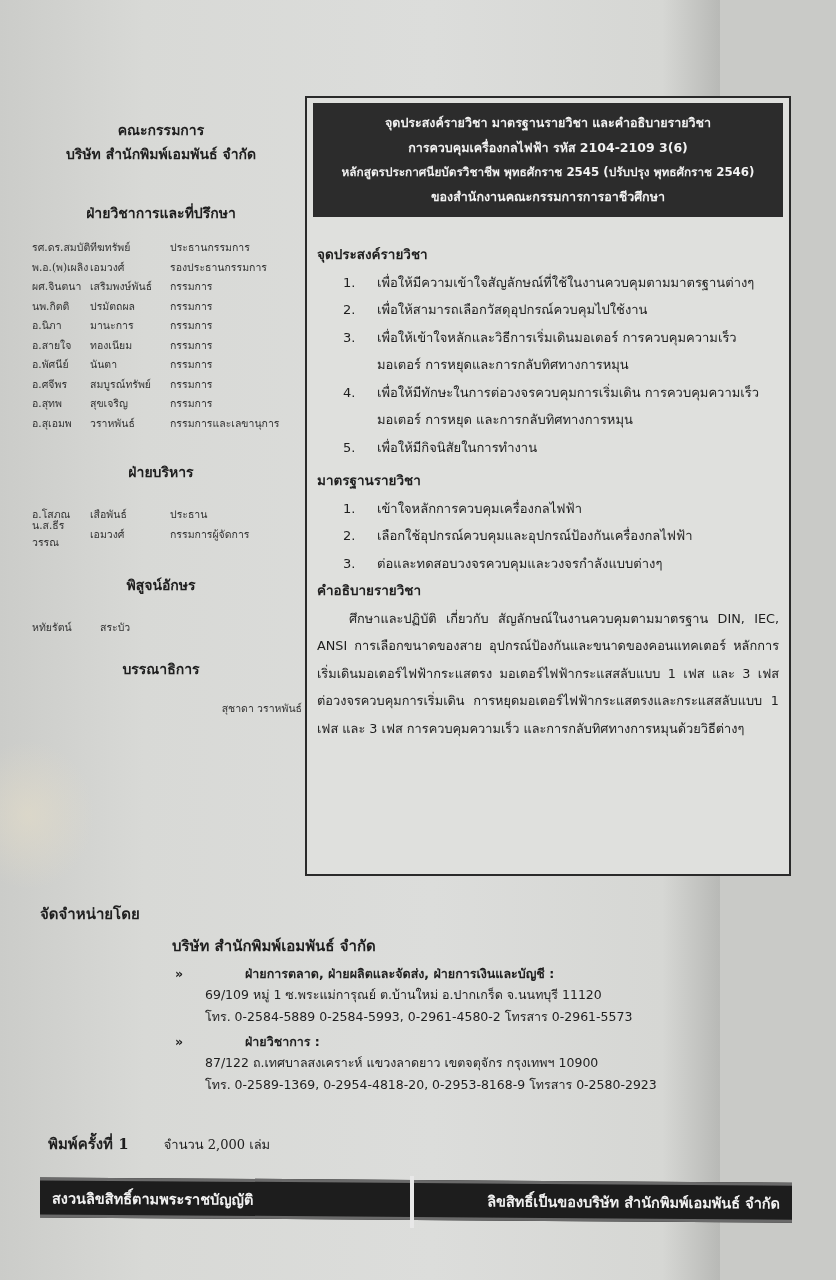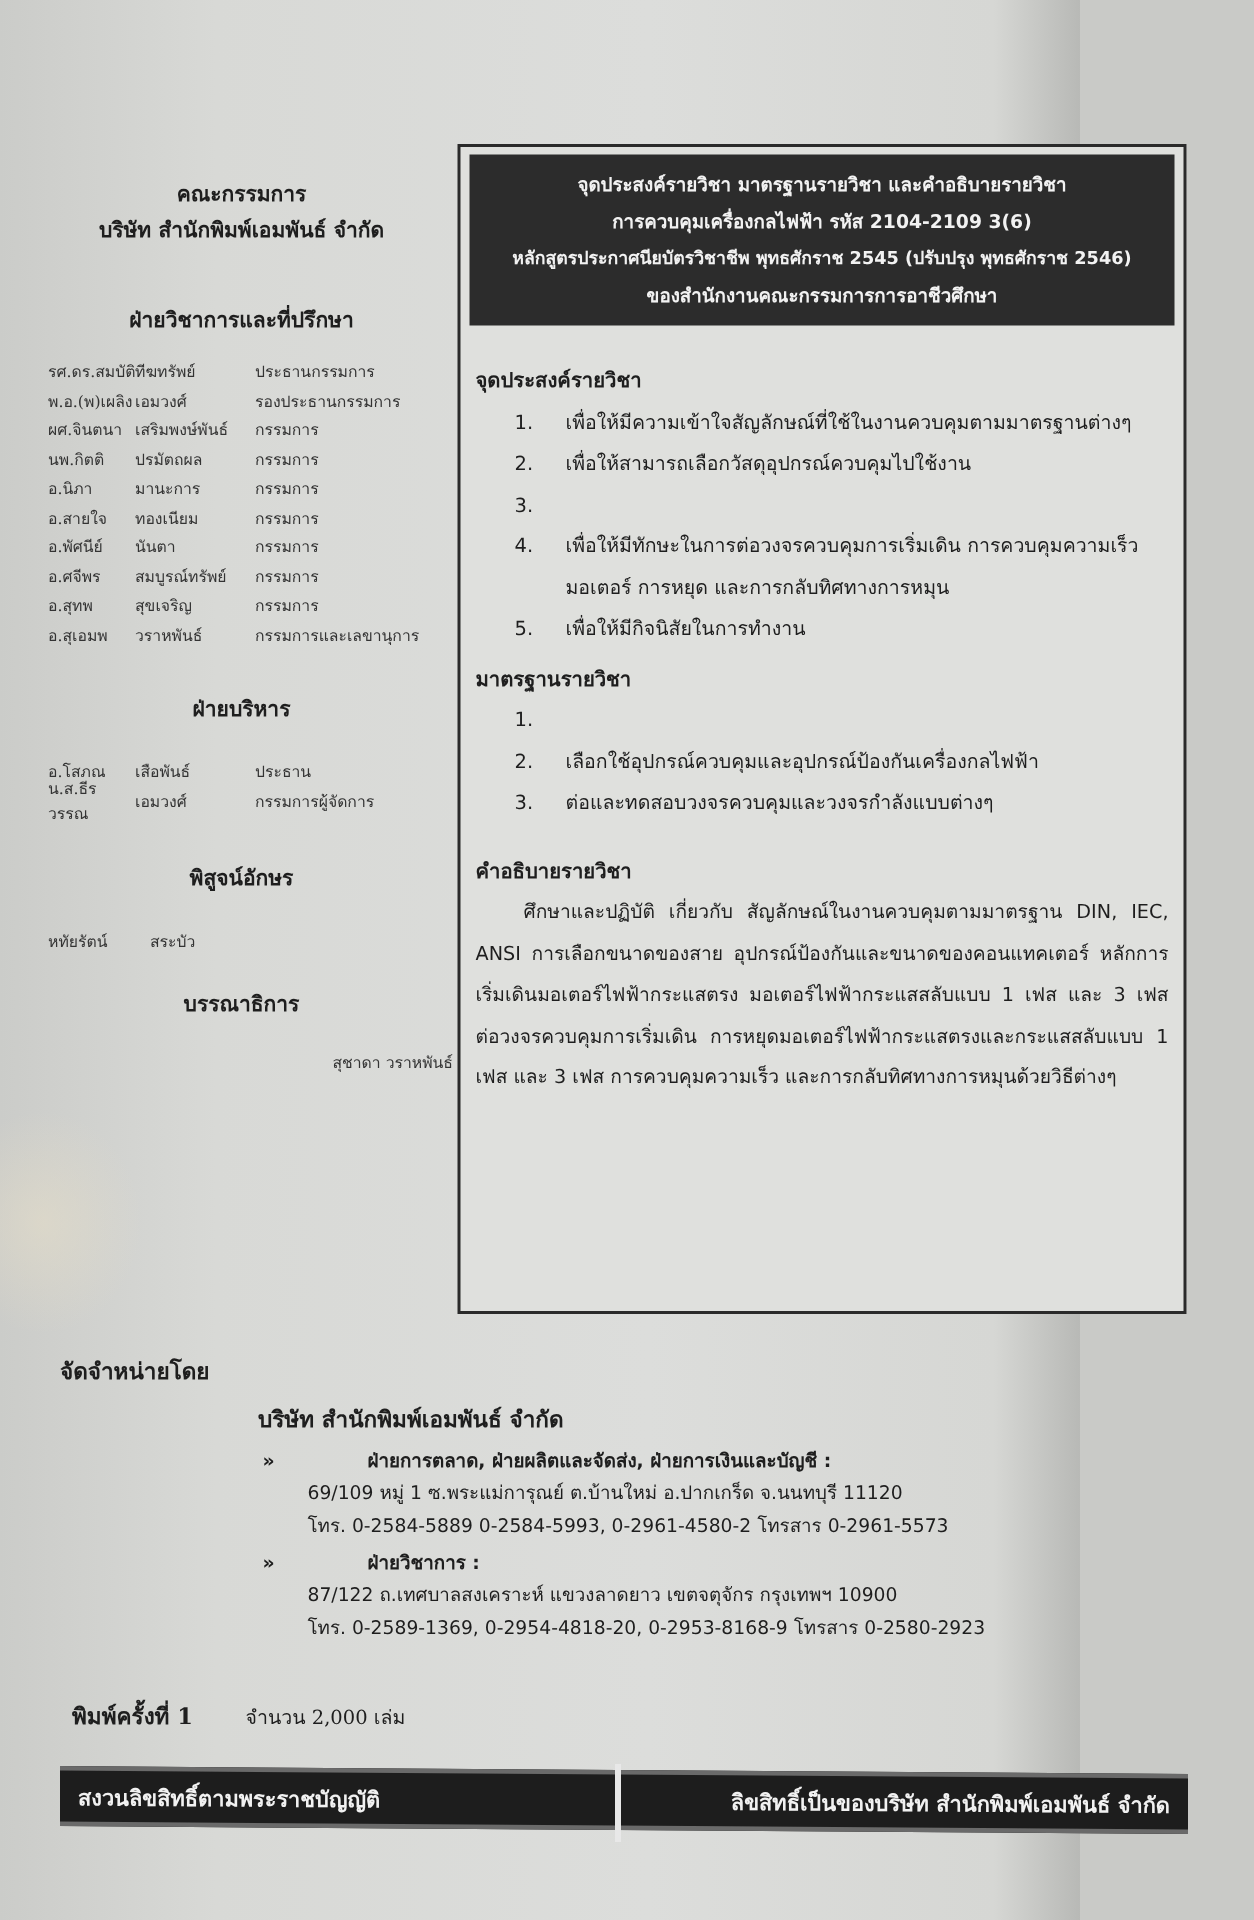--- a/index.html
+++ b/index.html
@@ -161,44 +161,46 @@
       <div class="item">
           <span class="num">1.</span>
           <span class="txt">เพื่อให้มีความเข้าใจสัญลักษณ์ที่ใช้ในงานควบคุมตามมาตรฐานต่างๆ</span>
         </div>
       <div class="item">
           <span class="num">2.</span>
           <span class="txt">เพื่อให้สามารถเลือกวัสดุอุปกรณ์ควบคุมไปใช้งาน</span>
         </div>
       <div class="item">
           <span class="num">3.</span>
+          <span class="txt">เพื่อให้เข้าใจหลักและวิธีการเริ่มเดินมอเตอร์ การควบคุมความเร็วมอเตอร์ การหยุดและการกลับทิศทางการหมุน</span>
         </div>
       <div class="item">
           <span class="num">4.</span>
           <span class="txt">เพื่อให้มีทักษะในการต่อวงจรควบคุมการเริ่มเดิน การควบคุมความเร็วมอเตอร์ การหยุด และการกลับทิศทางการหมุน</span>
         </div>
       <div class="item">
           <span class="num">5.</span>
           <span class="txt">เพื่อให้มีกิจนิสัยในการทำงาน</span>
         </div>
 
       <div class="h2" style="margin-top:6px">มาตรฐานรายวิชา</div>
       <div class="item">
           <span class="num">1.</span>
+          <span class="txt">เข้าใจหลักการควบคุมเครื่องกลไฟฟ้า</span>
         </div>
       <div class="item">
           <span class="num">2.</span>
           <span class="txt">เลือกใช้อุปกรณ์ควบคุมและอุปกรณ์ป้องกันเครื่องกลไฟฟ้า</span>
         </div>
       <div class="item">
           <span class="num">3.</span>
           <span class="txt">ต่อและทดสอบวงจรควบคุมและวงจรกำลังแบบต่างๆ</span>
         </div>
 
-      <div class="h2" style="margin-top:18px">คำอธิบายรายวิชา</div>
+      <div class="h2" style="margin-top:0">คำอธิบายรายวิชา</div>
       <div class="desc">ศึกษาและปฏิบัติ เกี่ยวกับ สัญลักษณ์ในงานควบคุมตามมาตรฐาน DIN, IEC, ANSI การเลือกขนาดของสาย อุปกรณ์ป้องกันและขนาดของคอนแทคเตอร์ หลักการเริ่มเดินมอเตอร์ไฟฟ้ากระแสตรง มอเตอร์ไฟฟ้ากระแสสลับแบบ 1 เฟส และ 3 เฟส ต่อวงจรควบคุมการเริ่มเดิน การหยุดมอเตอร์ไฟฟ้ากระแสตรงและกระแสสลับแบบ 1 เฟส และ 3 เฟส การควบคุมความเร็ว และการกลับทิศทางการหมุนด้วยวิธีต่างๆ</div>
     </div>
   </div>
 
   <div class="dist">
     <div class="dist-h">จัดจำหน่ายโดย</div>
     <div class="company">บริษัท สำนักพิมพ์เอมพันธ์  จำกัด</div>
     <div class="block" style="top:62px">
       <div><span class="bullet">»</span><span class="lab">ฝ่ายการตลาด, ฝ่ายผลิตและจัดส่ง, ฝ่ายการเงินและบัญชี :</span></div>
       <div class="line">69/109 หมู่ 1 ซ.พระแม่การุณย์ ต.บ้านใหม่ อ.ปากเกร็ด  จ.นนทบุรี  11120</div>

